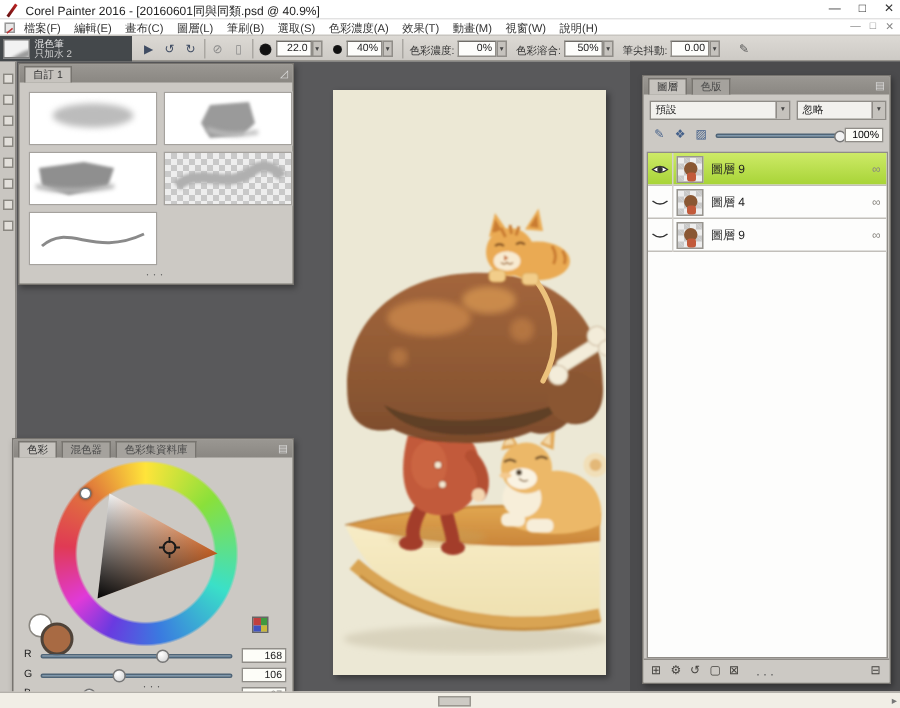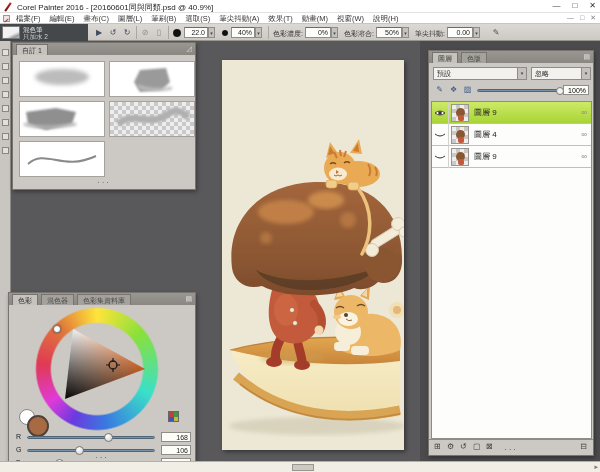--- a/index.html
+++ b/index.html
@@ -123,21 +123,21 @@
 
   <div class="menubar">
     <div class="doc-icon"></div>
     <div class="menu-items">
       <span>檔案(F)</span>
       <span>編輯(E)</span>
       <span>畫布(C)</span>
       <span>圖層(L)</span>
       <span>筆刷(B)</span>
       <span>選取(S)</span>
-      <span>筆尖抖動(A)</span>
+      <span>色彩濃度(A)</span>
       <span>效果(T)</span>
       <span>動畫(M)</span>
       <span>視窗(W)</span>
       <span>說明(H)</span>
     </div>
     <div class="doc-controls">
       <span>—</span>
       <span>□</span>
       <span>✕</span>
     </div>

